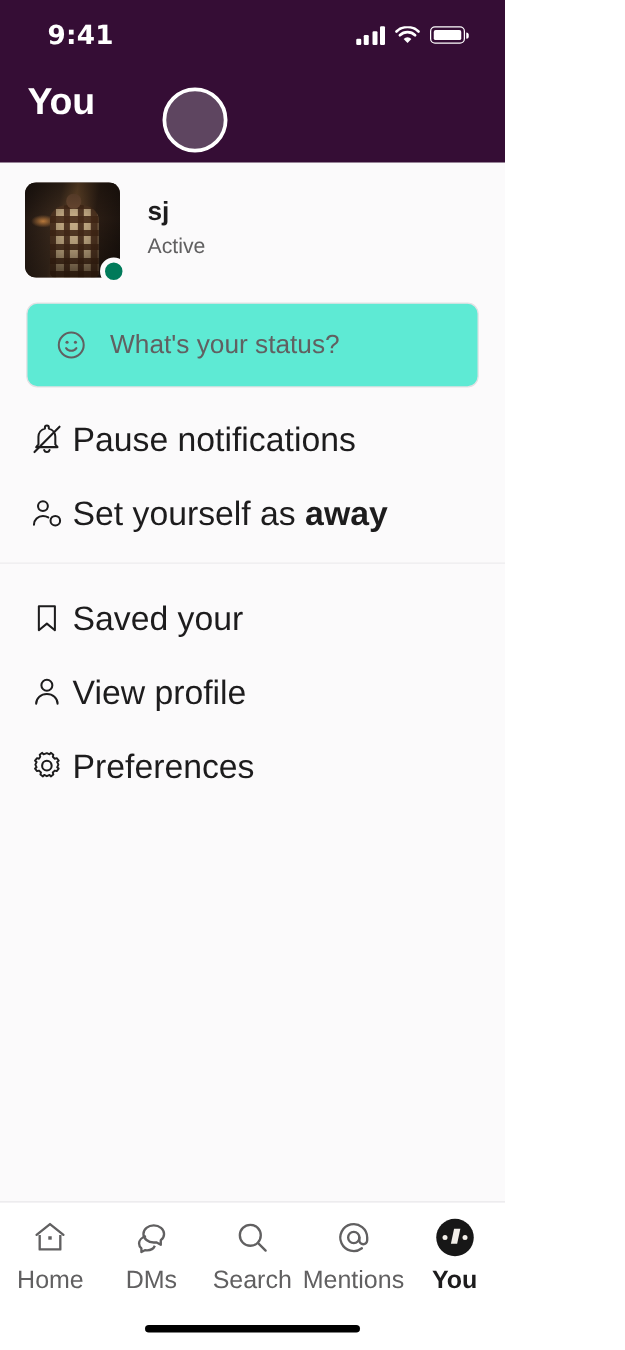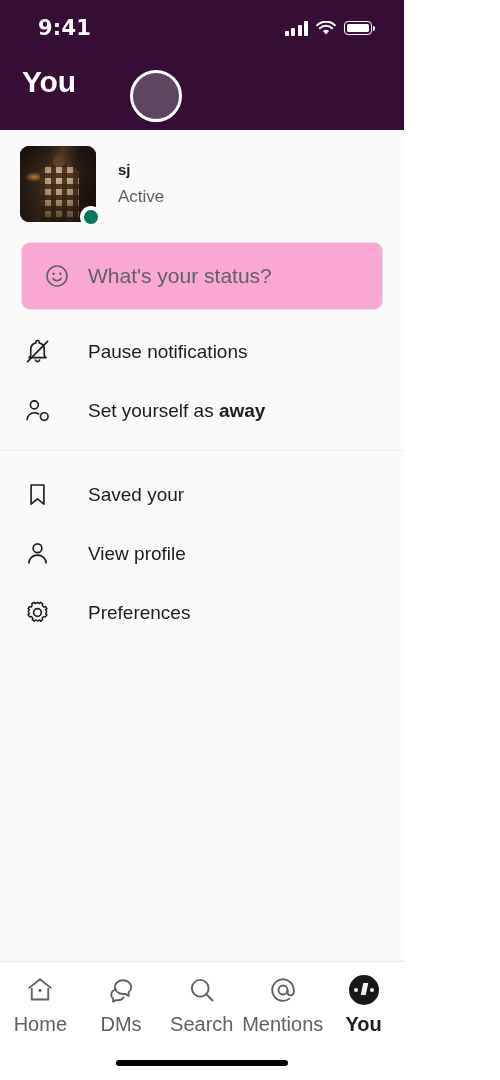--- a/index.html
+++ b/index.html
@@ -192,39 +192,39 @@
     border: 4px solid #fbfafb;
     box-sizing: border-box;
   }
   .profile-text {
     margin-left: 22px;
     display: flex;
     flex-direction: column;
     justify-content: center;
   }
   .profile-name {
-    font-size: 15px;
+    font-size: 21px;
     font-weight: bold;
     color: #1d1c1d;
     line-height: 26px;
   }
   .profile-status {
     font-size: 17px;
     color: #616061;
     line-height: 28px;
     font-weight: 400;
   }
 
   
   .status-input {
     margin: 6px 21px 0 21px;
     height: 68px;
     border: 1px solid #e3e1e4;
     border-radius: 9px;
-    background: #f9a8d4;
+    background: #5eead4;
     display: flex;
     align-items: center;
     padding: 0 22px;
     box-sizing: border-box;
   }
   .status-input .ph {
     font-size: 21px;
     color: #616061;
     margin-left: 18px;
     font-weight: 400;
@@ -251,22 +251,22 @@
   }
   .menu-icon {
     width: 30px;
     height: 30px;
     flex: none;
     display: flex;
     align-items: center;
     justify-content: center;
   }
   .menu-label {
-    margin-left: 36px;
-    font-size: 19px;
+    margin-left: 6px;
+    font-size: 27px;
     color: #1d1c1d;
     font-weight: 400;
     line-height: 26px;
   }
   .menu-label b { font-weight: bold; }
 
   .spacer { flex: 1 1 auto; }
 
   
   .tabbar {

